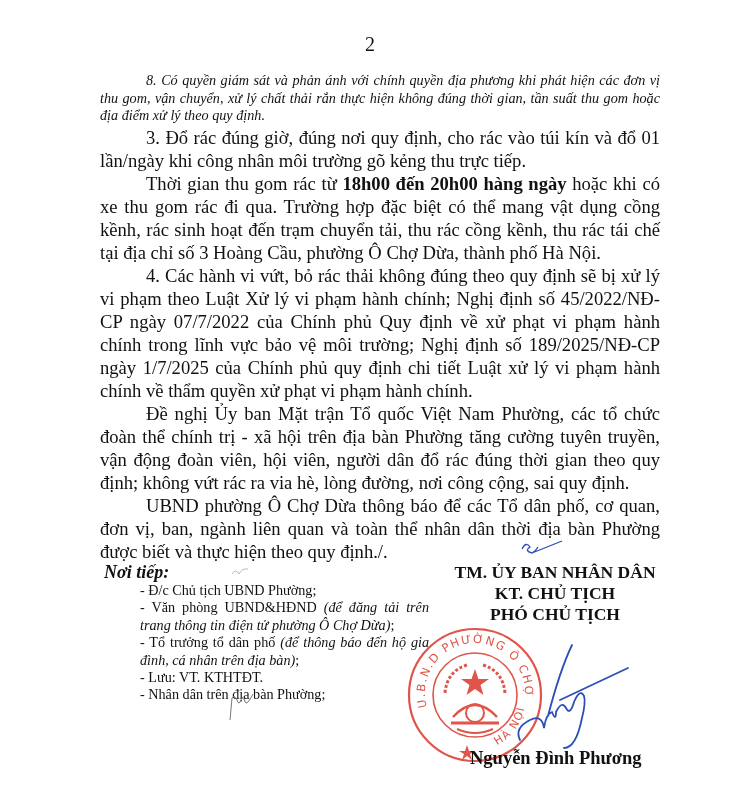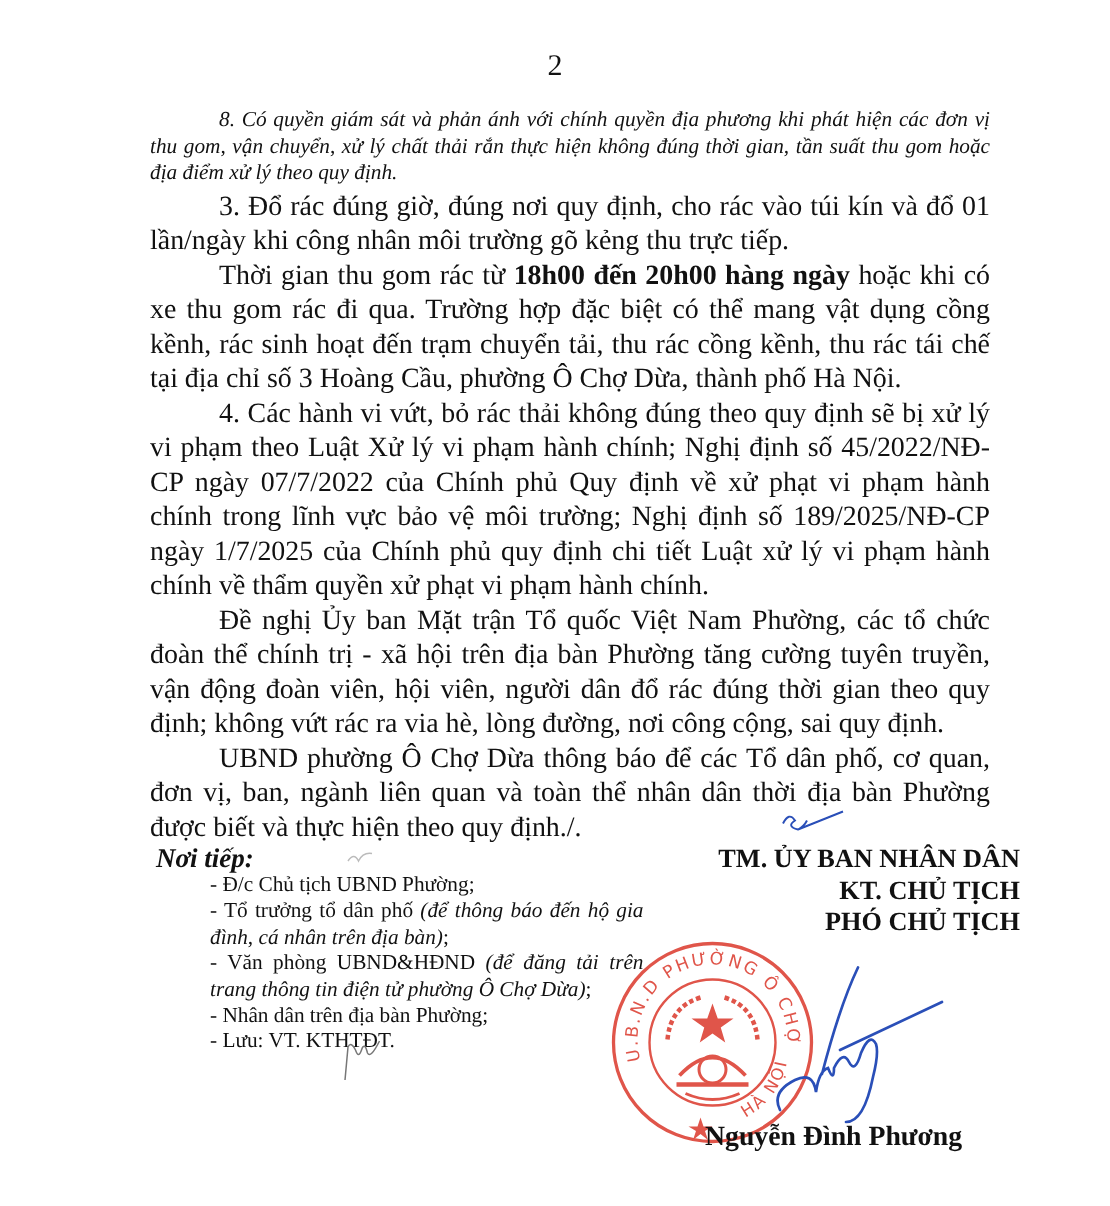--- a/index.html
+++ b/index.html
@@ -8,21 +8,21 @@
   .page-number { position:absolute; left:0; width:740px; top:33px; text-align:center; font-size:20px; }
   .para { position:absolute; left:100px; width:560px; text-align:justify; text-align-last:left; }
   .italic-small { font-style:italic; font-size:14.2px; line-height:17.5px; }
   .body { font-size:18.6px; line-height:23px; }
   .indent { text-indent:46px; }
   .bold { font-weight:bold; }
   .recipients { position:absolute; left:104px; top:562px; width:325px; font-size:14.2px; line-height:17.4px; }
   .recipients .head { font-weight:bold; font-style:italic; font-size:18px; line-height:20px; }
   .recipients .item { text-align:justify; text-align-last:left;margin-left:36px; }
   .recipients .note { font-style:italic; }
-  .sign-block { position:absolute; left:430px; top:562px; width:250px; text-align:right; font-weight:bold; font-size:17.5px; line-height:21px; }
+  .sign-block { position:absolute; left:430px; top:562px; width:250px; text-align:center; font-weight:bold; font-size:17.5px; line-height:21px; }
   .signer { position:absolute; left:470px; top:748px; font-weight:bold; font-size:18.5px; }
   .stamp { position:absolute; left:405px; top:625px; width:140px; height:140px; }
   .signature { position:absolute; left:500px; top:640px; width:130px; height:120px; }
   .mark1 { position:absolute; left:518px; top:537px; width:46px; height:20px; }
   .mark2 { position:absolute; left:226px; top:688px; width:30px; height:34px; }
   .mark3 { position:absolute; left:230px; top:566px; width:20px; height:12px; }
 </style>
 </head>
 <body>
 
@@ -42,24 +42,24 @@
 
   <div class="para body indent" style="top:494px;">UBND phường Ô Chợ Dừa thông báo để các Tổ dân phố, cơ quan, đơn vị, ban, ngành liên quan và toàn thể nhân dân thời địa bàn Phường được biết và thực hiện theo quy định./.</div>
 
   <svg class="mark1" viewBox="0 0 46 20">
     <path d="M4 12 q4 -8 8 -2 q-6 4 2 6 q4 -2 6 -6 M14 16 L44 4" fill="none" stroke="#2a4fb8" stroke-width="1.3"></path>
   </svg>
 
   <div class="recipients">
     <div class="head">Nơi tiếp:</div>
     <div class="item"><span>- Đ/c Chủ tịch UBND Phường;</span></div>
+    <div class="item"><span>- Văn phòng UBND&amp;HĐND </span><span class="note">(để đăng tải trên trang thông tin điện tử phường Ô Chợ Dừa)</span><span>;</span></div>
     <div class="item"><span>- Tổ trưởng tổ dân phố </span><span class="note">(để thông báo đến hộ gia đình, cá nhân trên địa bàn)</span><span>;</span></div>
-    <div class="item"><span>- Văn phòng UBND&amp;HĐND </span><span class="note">(để đăng tải trên trang thông tin điện tử phường Ô Chợ Dừa)</span><span>;</span></div>
+    <div class="item"><span>- Lưu: VT. KTHTĐT.</span></div>
     <div class="item"><span>- Nhân dân trên địa bàn Phường;</span></div>
-    <div class="item"><span>- Lưu: VT. KTHTĐT.</span></div>
   </div>
 
   <svg class="mark3" viewBox="0 0 20 12">
     <path d="M2 8 q4 -6 7 0 q3 -6 9 -5" fill="none" stroke="#bbb" stroke-width="1"></path>
   </svg>
   <svg class="mark2" viewBox="0 0 30 34">
     <path d="M4 32 L6 10 q2 -4 5 2 q2 6 4 0 q2 -6 4 2 q2 4 8 -8" fill="none" stroke="#777" stroke-width="1"></path>
   </svg>
 
   <div class="sign-block">

